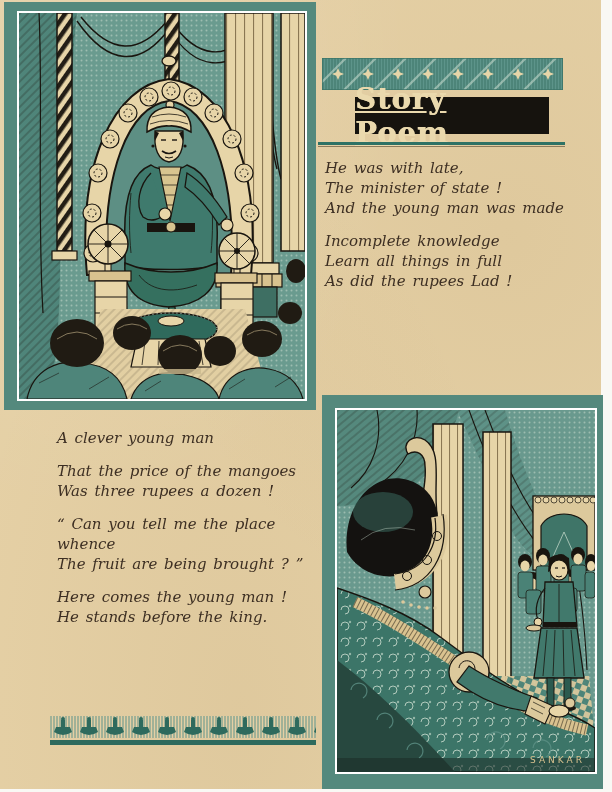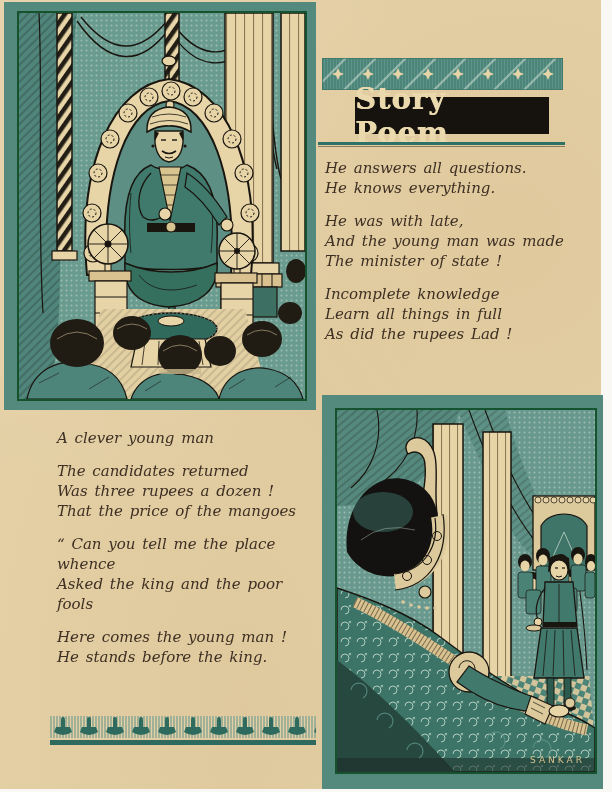--- a/index.html
+++ b/index.html
@@ -12,34 +12,35 @@
     position:absolute;left:0;top:0;width:601px;height:789px;
     background:
       radial-gradient(ellipse at 15% 8%, rgba(255,255,255,0.10), transparent 45%),
       radial-gradient(ellipse at 85% 30%, rgba(150,115,60,0.08), transparent 50%),
       radial-gradient(ellipse at 40% 90%, rgba(140,105,55,0.07), transparent 55%),
       #e5d0a5;
   }
   .panel{position:absolute;background:#54897d;}
   .panel-tl{left:4px;top:2px;width:312px;height:408px;}
   .panel-br{left:322px;top:395px;width:281px;height:394px;}
-  .illus-frame{position:absolute;border:2px solid #14532d;background:#6a9b8f;}
+  .illus-frame{position:absolute;border:2px solid #ffffff;background:#6a9b8f;}
   .illus1{left:13px;top:9px;width:286px;height:386px;}
   .illus2{left:13px;top:13px;width:258px;height:362px;}
   .illus-frame svg{display:block;}
 
   .strip-top{position:absolute;left:322px;top:58px;width:241px;height:32px;}
   .strip-bottom{position:absolute;left:50px;top:716px;width:266px;height:30px;}
 
   .titlebox{
     position:absolute;left:355px;top:97px;width:194px;height:37px;
     background:#16130e;color:#ead9ad;
     display:flex;align-items:center;justify-content:center;
     font-weight:bold;font-size:29px;letter-spacing:1px;word-spacing:16px;
     text-shadow:0.6px 0 0 #ead9ad;
+    text-decoration:underline;
   }
   .title-divider{position:absolute;left:318px;top:142px;width:247px;height:5px;}
   .title-divider .t{height:3px;background:#2e7265;}
   .title-divider .b{height:1px;background:#8a7a5c;margin-top:1px;}
 
   .poem{
     position:absolute;color:#3d2f23;font-style:italic;
     font-size:15px;line-height:20px;word-spacing:2px;
   }
   .poem-right{left:325px;top:158px;width:250px;}
@@ -316,47 +317,42 @@
 <div class="titlebox">
   <span>Story Poem</span>
 </div>
 <div class="title-divider">
   <div class="t"></div>
     <div class="b"></div>
 </div>
 
 <div class="poem poem-right">
   <div class="stanza">
-    <p>He answers all questions.</p>
-    <p>He knows everything.</p>
-  </div>
-  <div class="stanza">
     <p>He was with late,</p>
+    <p>The minister of state !</p>
     <p>And the young man was made</p>
-    <p>The minister of state !</p>
   </div>
   <div class="stanza">
     <p>Incomplete knowledge</p>
     <p>Learn all things in full</p>
     <p>As did the rupees Lad !</p>
   </div>
 </div>
 
 <div class="poem poem-left">
   <div class="stanza">
     <p>A clever young man</p>
   </div>
   <div class="stanza">
-    <p>The candidates returned</p>
+    <p>That the price of the mangoes</p>
     <p>Was three rupees a dozen !</p>
-    <p>That the price of the mangoes</p>
   </div>
   <div class="stanza">
     <p>“ Can you tell me the place whence</p>
-    <p>Asked the king and the poor fools</p>
+    <p>The fruit are being brought ? ”</p>
   </div>
   <div class="stanza">
     <p>Here comes the young man !</p>
     <p>He stands before the king.</p>
   </div>
 </div>
 
 <div class="strip-bottom">
   <svg width="266" height="30" viewBox="0 0 266 30">
     <defs>

